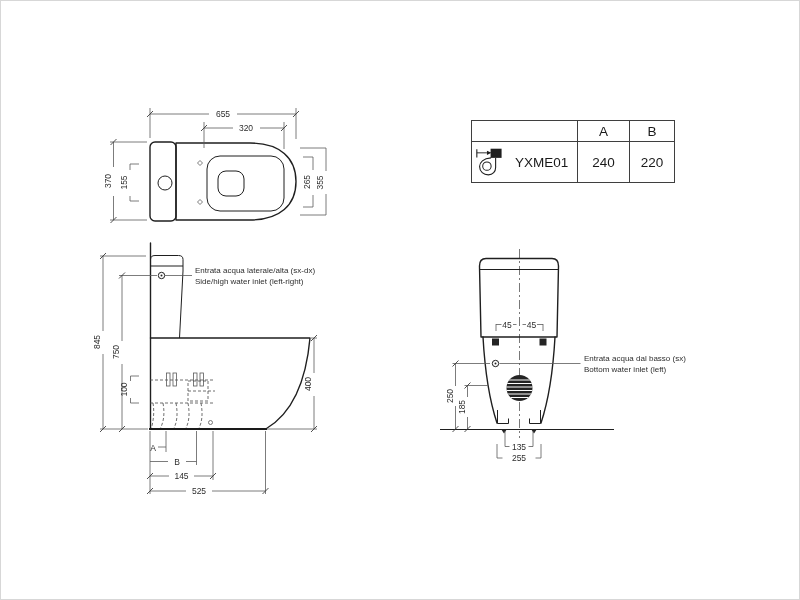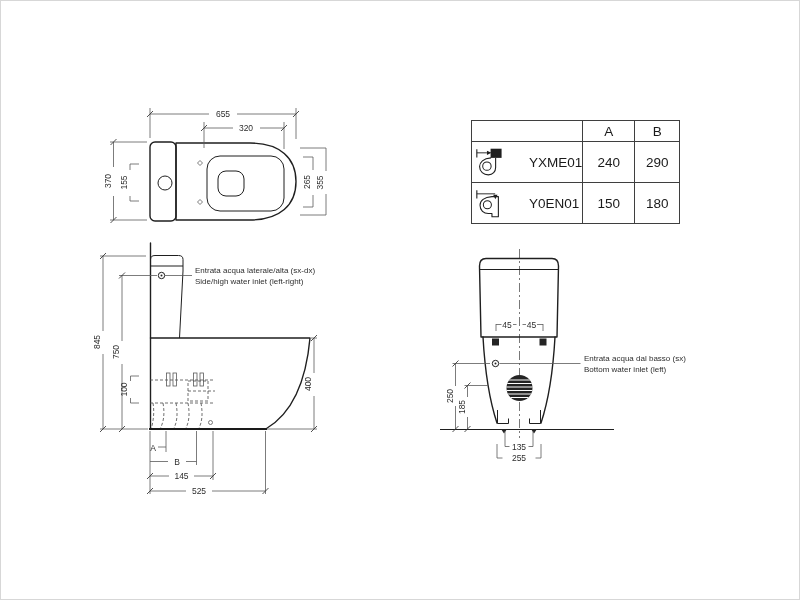--- a/index.html
+++ b/index.html
@@ -22,21 +22,21 @@
 
   
   .spec-table{position:absolute;left:471px;top:120px;border-collapse:collapse;
               background:#fff;color:#1a1a1a;font:13.5px "Liberation Sans",sans-serif;}
   .spec-table td{border:1px solid #3f3f3f;text-align:center;vertical-align:middle;padding:0;}
   .spec-table .hdr{height:21px;}
   .spec-table .row{height:41px;}
   .cell-label{width:105px;text-align:left;}
   .cell-a{width:51px;}
   .cell-b{width:44px;}
-  .label-inner{display:flex;align-items:center;gap:21px;padding-left:3px;}
+  .label-inner{display:flex;align-items:center;gap:7px;padding-left:3px;}
   .pipe-icon{flex:0 0 auto;}
 </style>
 </head>
 <body>
 
 <div class="frame"></div>
 
 <svg id="drawing" width="800" height="600" viewBox="0 0 800 600">
 
   <defs>
@@ -212,32 +212,16 @@
           <line x1="2" y1="6" x2="13" y2="6" stroke="#1f1f1f" stroke-width="1"></line>
           <path d="M13,3.6 L18,6 L13,8.4 Z" fill="#1f1f1f"></path>
           <rect x="17" y="1.5" width="12" height="10" fill="#1f1f1f"></rect>
           <path d="M17.5,11.5 C9,12 5,16.5 5,21 C5,26.5 9.5,30 14.5,30 C19.5,30 22.5,26.5 22.5,22 L22.5,11.5" fill="none" stroke="#1f1f1f" stroke-width="1.2" stroke-linejoin="round"></path>
           <circle cx="13" cy="20.5" r="4.6" fill="none" stroke="#1f1f1f" stroke-width="1.1"></circle>
         </svg>
         <span>YXME01</span>
       </div>
     </td>
     <td class="cell-a">240</td>
-    <td class="cell-b">290</td>
-  </tr>
-  <tr class="row">
-    <td class="cell-label">
-      <div class="label-inner">
-        <svg class="pipe-icon" width="33" height="32" viewBox="0 0 36 32">
-          <line x1="2" y1="2" x2="2" y2="11" stroke="#1f1f1f" stroke-width="1.2"></line>
-          <line x1="2" y1="6" x2="22" y2="6" stroke="#1f1f1f" stroke-width="1"></line>
-          <path d="M19.8,7 L24.6,7 L22.2,12 Z" fill="#1f1f1f"></path>
-          <path d="M18.5,9 C10,9.5 5.5,13.5 5.5,18.5 C5.5,24 9.5,27.5 14.5,27.5 L18.5,27.5 L18.5,31 L25.5,31 L25.5,9 Z" fill="none" stroke="#1f1f1f" stroke-width="1.2" stroke-linejoin="round"></path>
-          <circle cx="13.5" cy="18" r="4.4" fill="none" stroke="#1f1f1f" stroke-width="1.1"></circle>
-        </svg>
-        <span>Y0EN01</span>
-      </div>
-    </td>
-    <td class="cell-a">150</td>
-    <td class="cell-b">180</td>
+    <td class="cell-b">220</td>
   </tr>
 </tbody>
   </table>
 
 </body></html>

